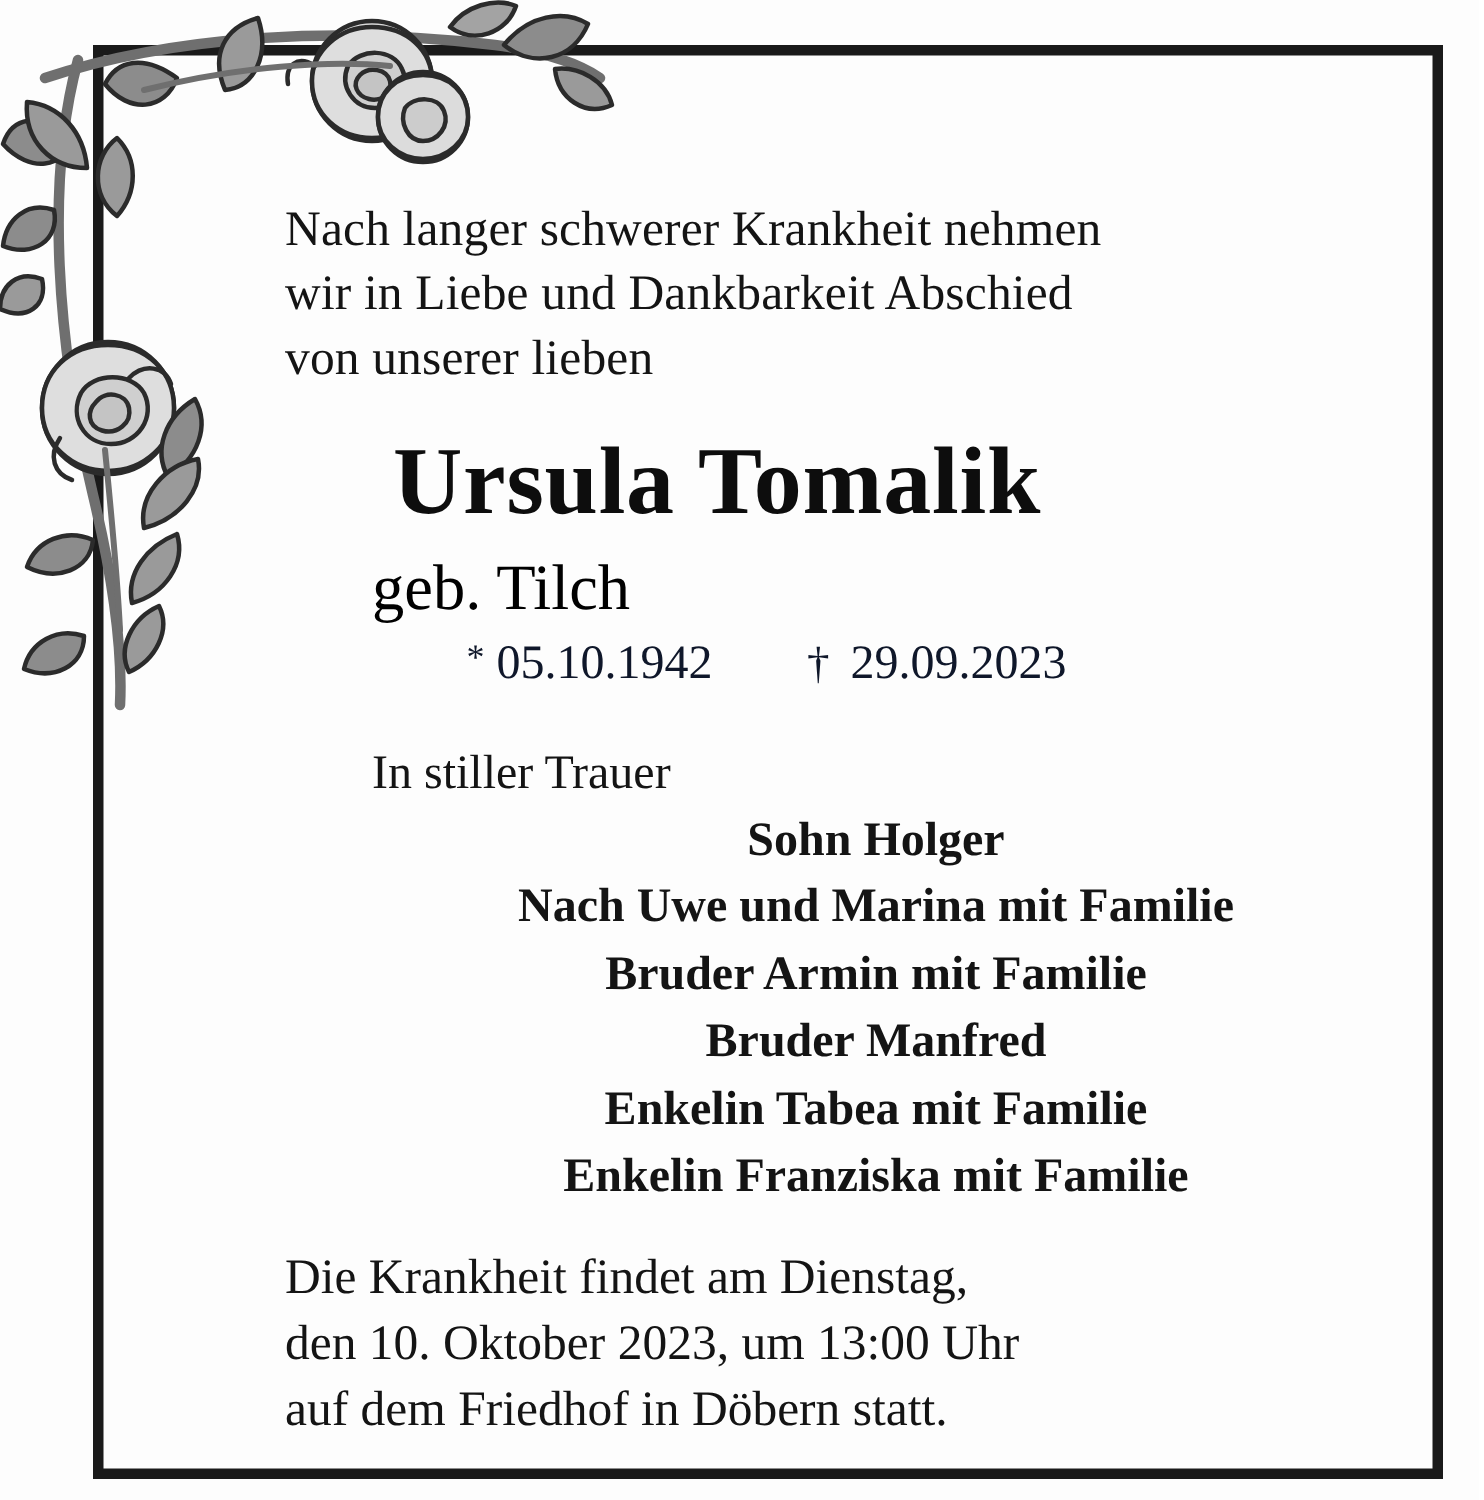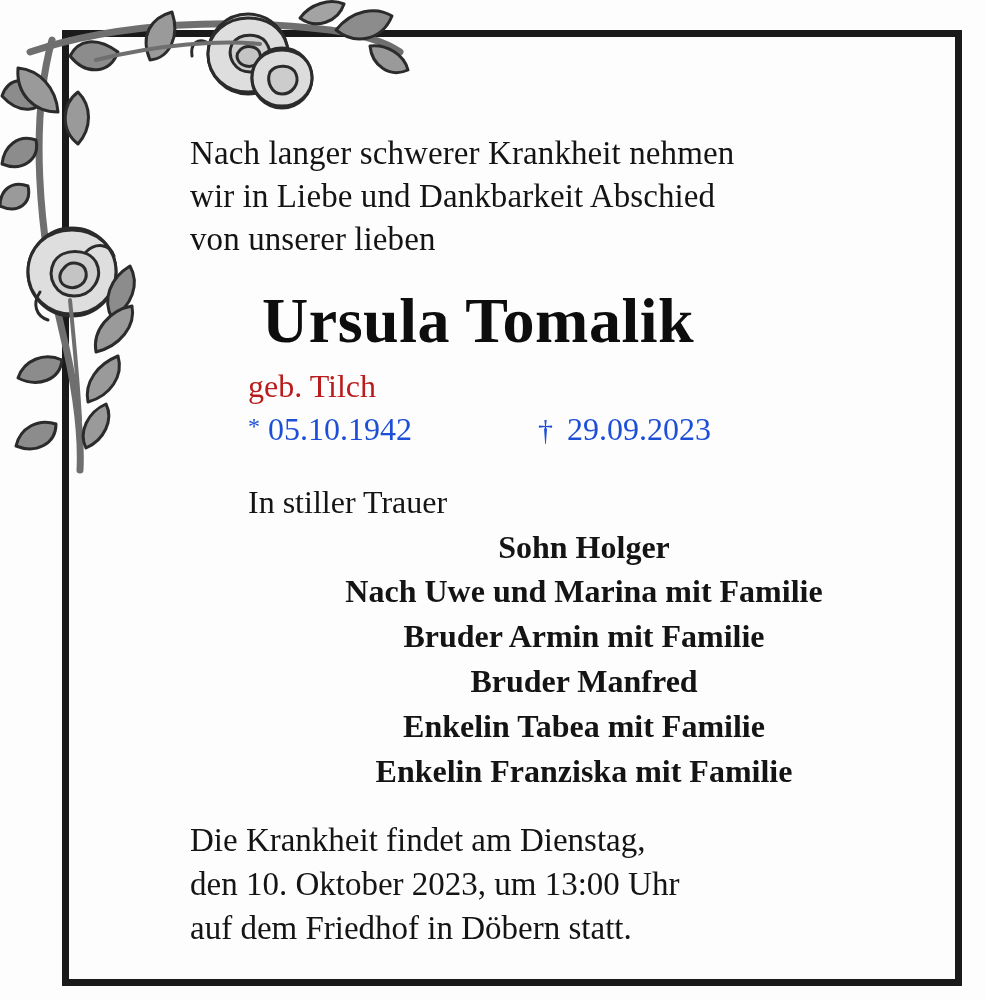--- a/index.html
+++ b/index.html
@@ -66,32 +66,33 @@
     font-size: 64px;
     font-weight: bold;
     letter-spacing: 0.5px;
     line-height: 1.05;
     color: #0d0d0d;
   }
 
   .born-name {
     margin-top: 14px;
     margin-left: 58px;
-    font-size: 32px;
-    color: #b91c1c;
+    font-size: 43px;
+    color: #000000;
     font-family: Liberation Serif, serif;
   }
 
   .dates {
     margin-top: 6px;
     margin-left: 58px;
     font-size: 32px;
-    color: #1d4ed8;
+    color: #0f172a;
     display: flex;
     align-items: baseline;
+    text-align: center;
   }
   .dates .birth { display: inline-block; width: 290px; }
   .dates .star { font-size: 24px; vertical-align: 6px; }
   .dates .cross { font-size: 30px; padding-right: 6px; }
 
   .mourners {
     margin-top: 32px;
     margin-left: 58px;
     font-size: 32px;
     line-height: 1.40;

